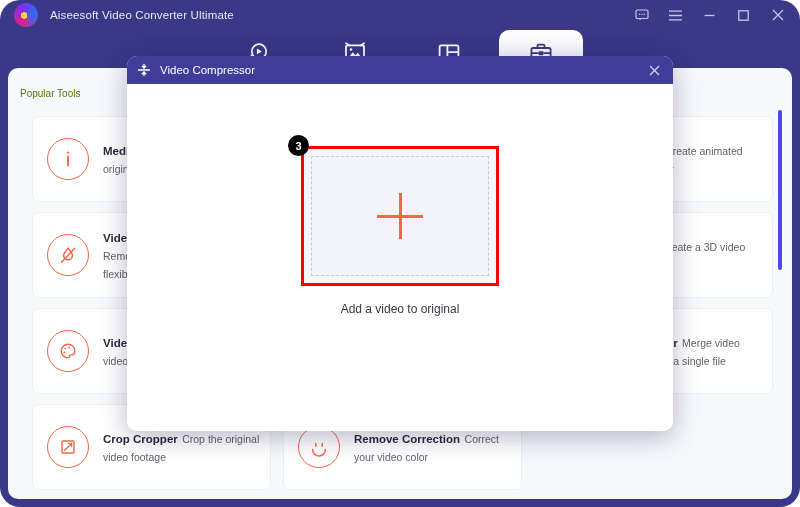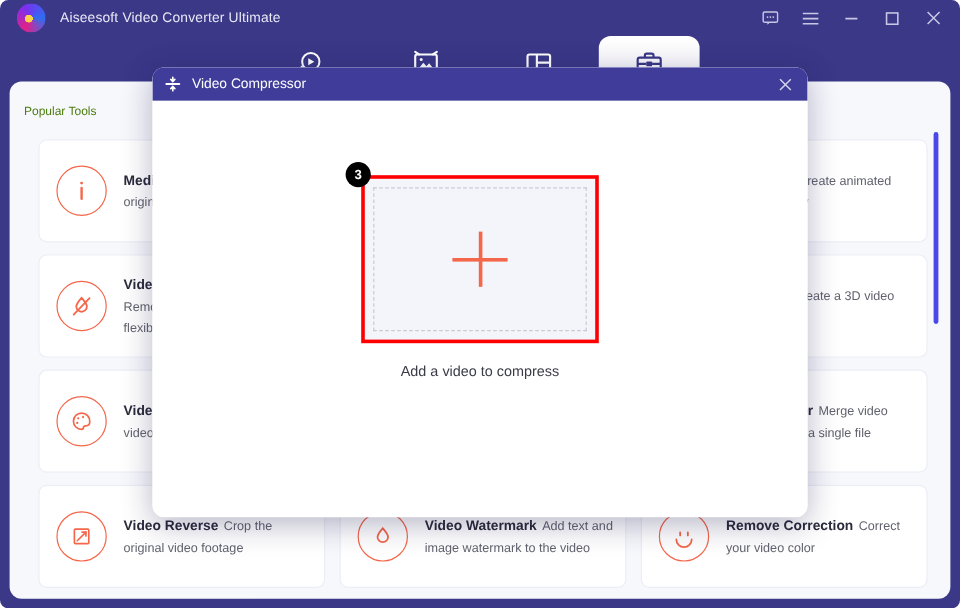--- a/index.html
+++ b/index.html
@@ -11,21 +11,21 @@
     font-family: "Liberation Sans", sans-serif;
     background: #ffffff;
   }
 
   
   #app-window {
     position: relative;
     width: 800px;
     height: 507px;
     background: #3a3887;
-    border-radius: 7px;
+    border-radius: 20px;
     overflow: hidden;
   }
 
   
   #title-bar {
     position: absolute;
     top: 0; left: 0;
     width: 800px;
     height: 30px;
     display: flex;
@@ -515,36 +515,25 @@
 
       <div class="tool-card">
         <span class="tool-icon">
           <svg width="22" height="22" viewBox="0 0 22 22" fill="none" stroke="currentColor" stroke-width="1.4">
             <rect x="5" y="5" width="12" height="12" rx=".8"></rect>
             <path d="M7.4 14.6L14.6 7.4" stroke-linecap="round"></path>
             <path d="M14.6 10.6V7.4h-3.2" stroke-linecap="round"></path>
           </svg>
         </span>
         <span class="tool-text">
-          <span class="tool-title">Video Reverse</span>
+          <span class="tool-title">Crop Cropper</span>
           <span class="tool-desc">Crop the original video footage</span>
         </span>
       </div>
 
-      <div class="tool-card">
-        <span class="tool-icon">
-          <svg width="22" height="22" viewBox="0 0 22 22" fill="none" stroke="currentColor" stroke-width="1.5">
-            <path d="M11 4.2c2.6 3 4.4 5 4.4 7.2a4.4 4.4 0 0 1-8.8 0c0-2.2 1.8-4.2 4.4-7.2z"></path>
-          </svg>
-        </span>
-        <span class="tool-text">
-          <span class="tool-title">Video Watermark</span>
-          <span class="tool-desc">Add text and image watermark to the video</span>
-        </span>
-      </div>
 
       <div class="tool-card">
         <span class="tool-icon">
           <svg width="22" height="22" viewBox="0 0 22 22" fill="none" stroke="currentColor" stroke-width="1.5">
             <path d="M4.6 13.6a6.4 6.4 0 0 0 12.8 0" stroke-linecap="round"></path>
             <path d="M7.8 7.6v2.6M14.2 7.6v2.6" stroke-linecap="round"></path>
           </svg>
         </span>
         <span class="tool-text">
           <span class="tool-title">Remove Correction</span>
@@ -581,20 +570,20 @@
       <div id="modal-body">
         <div id="dropzone-block">
 
           <div id="dropzone-highlight">
             <div id="step-badge">3</div>
             <div id="dropzone-inner">
               <div id="dropzone-plus"></div>
             </div>
           </div>
 
-          <div id="dropzone-caption">Add a video to compress</div>
+          <div id="dropzone-caption">Add a video to original</div>
         </div>
       </div>
 
     </div>
   </div>
 
 </div>
 
 </body></html>

